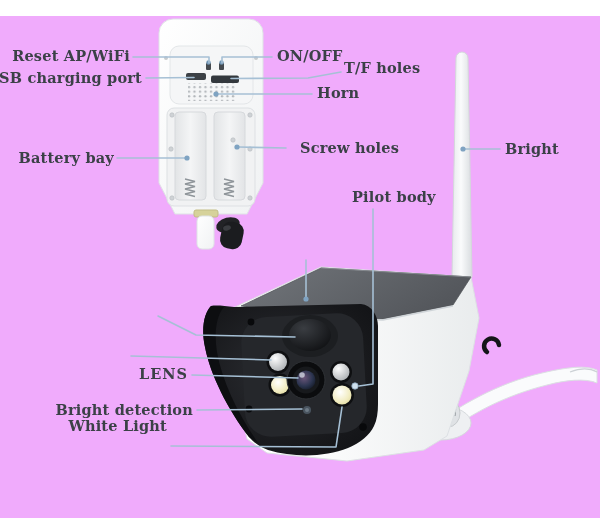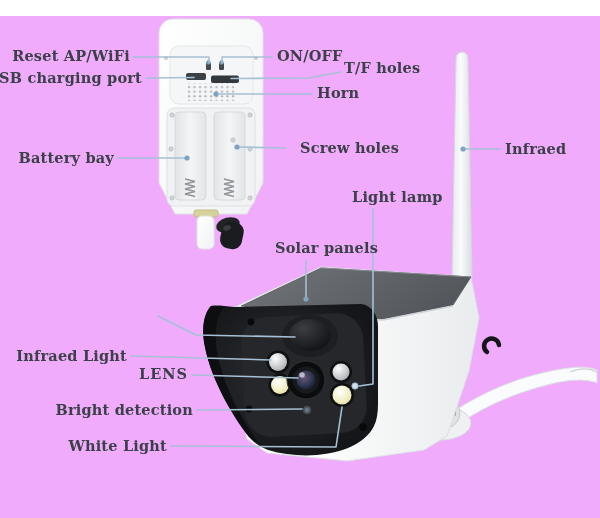--- a/index.html
+++ b/index.html
@@ -16,21 +16,21 @@
     transform:translateY(-50%);
   }
   
   .l-reset{right:470px;top:40px;}
   .l-usb{right:458px;top:62px;}
   .l-battery{right:486px;top:142px;}
   .l-pir{right:445px;top:296px;}
   .l-infraed{right:473px;top:340px;}
   .l-lens{right:412px;top:358px;letter-spacing:1px;text-align:center;}
   .l-bright{right:407px;top:394px;}
-  .l-white{right:433px;top:430px;text-align:center;}
+  .l-white{right:433px;top:410px;text-align:center;}
   
   .l-onoff{left:277px;top:40px;}
   .l-tf{left:344px;top:52px;}
   .l-horn{left:317px;top:77px;}
   .l-screw{left:300px;top:132px;}
   .l-antenna{left:505px;top:133px;}
   .l-pilot{left:352px;top:181px;}
   .l-solar{left:275px;top:232px;}
 </style>
 </head>
@@ -212,21 +212,19 @@
   </g>
 </svg>
 
   <div class="label l-reset">Reset AP/WiFi</div>
   <div class="label l-onoff">ON/OFF</div>
   <div class="label l-tf">T/F holes</div>
   <div class="label l-usb">USB charging port</div>
   <div class="label l-horn">Horn</div>
   <div class="label l-battery">Battery bay</div>
   <div class="label l-screw">Screw holes</div>
-  <div class="label l-antenna">Infraed</div>
-  <div class="label l-pilot">Light lamp</div>
-  <div class="label l-solar">Solar panels</div>
-  <div class="label l-infraed">Infraed Light</div>
+  <div class="label l-antenna">Bright</div>
+  <div class="label l-pilot">Pilot body</div>
   <div class="label l-lens">LENS</div>
   <div class="label l-bright">Bright detection</div>
   <div class="label l-white">White Light</div>
 
 </div>
 
 </body></html>

